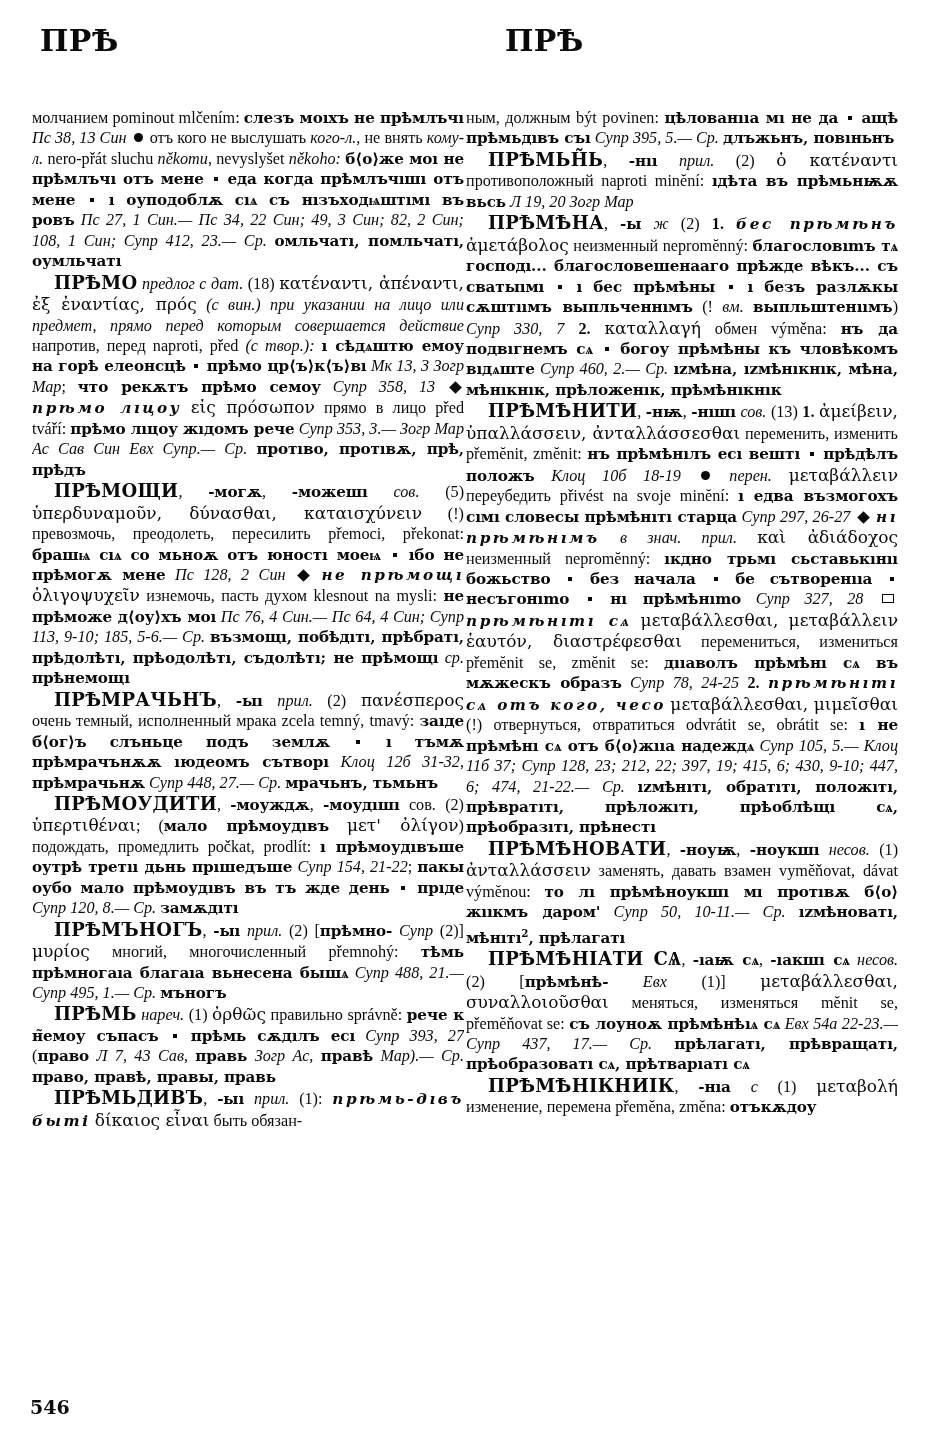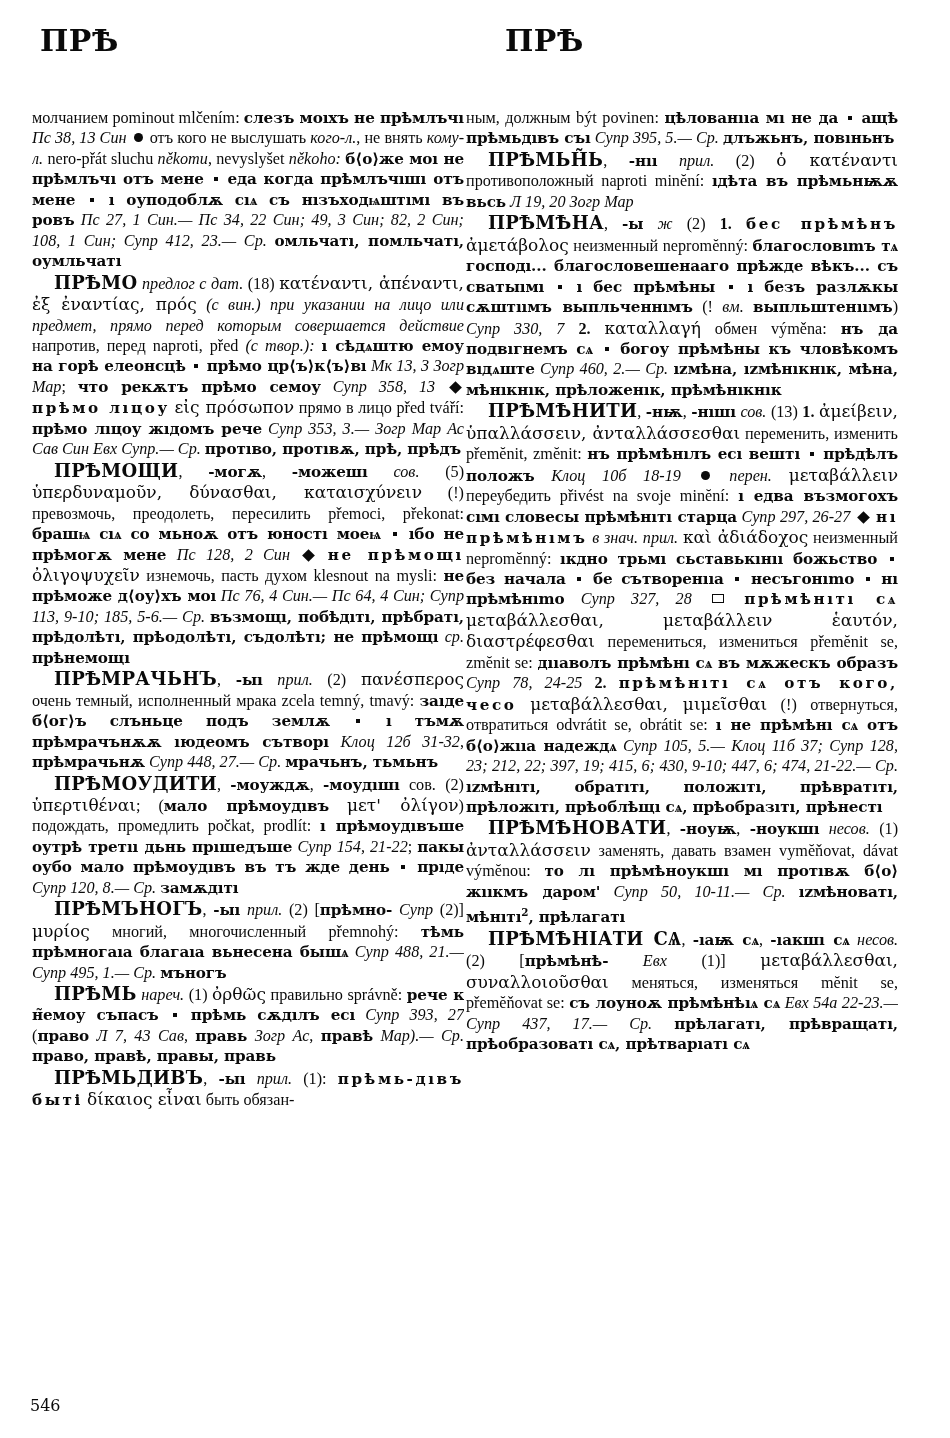--- a/index.html
+++ b/index.html
@@ -88,21 +88,21 @@
   }
   
   .gr {
     font-family: "DejaVu Serif", serif;
     font-size: 17px;
   }
   
   .it { font-style: italic; }
   
   .ro { font-family: "Liberation Serif", serif; }
-  .sp { letter-spacing: 2.6px; }
+  .sp { letter-spacing: 2.6px; font-style: italic; }
   .bullet-circle {
     display: inline-block;
     width: 9px; height: 9px;
     border-radius: 50%;
     background: #0a0a0a;
     vertical-align: 1px;
     margin: 0 3px;
   }
   .bullet-diamond {
     display: inline-block;
@@ -126,22 +126,22 @@
     background: #0a0a0a;
     vertical-align: 3px;
     margin: 0 4px;
   }
   .sense { font-weight: bold; font-family: "Liberation Serif", serif; }
   .folio {
     position: absolute;
     left: 30px;
     top: 1396px;
     font-family: "DejaVu Serif", serif;
-    font-weight: normal;
-    font-size: 16px;
+    font-weight: bold;
+    font-size: 19px;
   }
   sup { font-size: 0.68em; vertical-align: super; }
 </style>
 </head>
 <body>
 
 <div class="page">
 
   <div class="running-heads">
     <div class="run-head left">ПРѢ</div>
@@ -159,18 +159,19 @@
         <div class="entry start"><span class="ind"></span><span class="hw">ПРѢМЬ</span> <span class="it">нареч.</span> (1) <span class="gr">ὀρθῶς</span> <span class="ro">правильно správně:</span> <span class="ocs">рече к н̃емоу съпасъ</span> <span class="midot"></span> <span class="ocs">прѣмь сѫдıлъ есı</span> <span class="it">Супр 393, 27</span> (<span class="ocs">право</span> <span class="it">Л 7, 43 Сав</span>, <span class="ocs">правь</span> <span class="it">Зогр Ас</span>, <span class="ocs">правѣ</span> <span class="it">Мар).— Ср.</span> <span class="ocs">право, правѣ, правы, правь</span></div>
         <div class="entry start"><span class="ind"></span><span class="hw">ПРѢМЬДИВЪ</span>, <span class="ocs">-ыı</span> <span class="it">прил.</span> (1): <span class="ocs sp">прѣмь-дıвъ быті</span> <span class="gr">δίκαιος εἶναι</span> <span class="ro">быть обязан-</span></div>
       </div>
     <div class="col right">
         <div class="entry cont"><span class="ro">ным, должным být povinen:</span> <span class="ocs">цѣлованııа мı не да</span> <span class="midot"></span> <span class="ocs">ащѣ прѣмьдıвъ съı</span> <span class="it">Супр 395, 5.— Ср.</span> <span class="ocs">длъжьнъ, повıньнъ</span></div>
         <div class="entry start"><span class="ind"></span><span class="hw">ПРѢМЬН̃Ь</span>, <span class="ocs">-нıı</span> <span class="it">прил.</span> (2) <span class="gr">ὁ κατέναντι</span> <span class="ro">противоположный naproti minĕní:</span> <span class="ocs">ıдѣта въ прѣмьнѭѫ вьсь</span> <span class="it">Л 19, 20 Зогр Мар</span></div>
         <div class="entry start"><span class="ind"></span><span class="hw">ПРѢМѢНА</span>, <span class="ocs">-ы</span> <span class="it">ж</span> (2) <span class="sense">1.</span> <span class="ocs sp">бес прѣмѣнъ</span> <span class="gr">ἀμετάβολος</span> <span class="ro">неизменный nepromĕnný:</span> <span class="ocs">благословımъ тѧ господı... благословешенааго прѣжде вѣкъ... съ сватыıмı</span> <span class="midot"></span> <span class="ocs">ı бес прѣмѣны</span> <span class="midot"></span> <span class="ocs">ı безъ разлѫкы сѫштııмъ выпльченнıмъ</span> (! <span class="it">вм.</span> <span class="ocs">выпльштенııмъ</span>) <span class="it">Супр 330, 7</span> <span class="sense">2.</span> <span class="gr">καταλλαγή</span> <span class="ro">обмен výměna:</span> <span class="ocs">нъ да подвıгнемъ сѧ</span> <span class="midot"></span> <span class="ocs">богоу прѣмѣны къ чловѣкомъ вıдѧште</span> <span class="it">Супр 460, 2.— Ср.</span> <span class="ocs">ızмѣна, ızмѣнıкнıк, мѣна, мѣнıкнıк, прѣложенıк, прѣмѣнıкнıк</span></div>
         <div class="entry start"><span class="ind"></span><span class="hw">ПРѢМѢНИТИ</span>, <span class="ocs">-нѭ</span>, <span class="ocs">-нıшı</span> <span class="it">сов.</span> (13) <span class="sense">1.</span> <span class="gr">ἀμείβειν, ὑπαλλάσσειν, ἀνταλλάσσεσθαι</span> <span class="ro">переменить, изменить přemĕnit, zmĕnit:</span> <span class="ocs">нъ прѣмѣнıлъ есı вештı</span> <span class="midot"></span> <span class="ocs">прѣдѣлъ положъ</span> <span class="it">Клоц 10б 18-19</span> <span class="bullet-circle"></span> <span class="it">перен.</span> <span class="gr">μεταβάλλειν</span> <span class="ro">переубедить přivést na svoje minĕní:</span> <span class="ocs">ı едва възмогохъ сıмı словесы прѣмѣнıтı старца</span> <span class="it">Супр 297, 26-27</span> <span class="bullet-diamond"></span> <span class="ocs sp">нı прѣмѣнıмъ</span> <span class="it">в знач. прил.</span> <span class="gr">καὶ ἀδιάδοχος</span> <span class="ro">неизменный nepromĕnný:</span> <span class="ocs">ıкдно трьмı сьставькıнıı божьство</span> <span class="midot"></span> <span class="ocs">без начала</span> <span class="midot"></span> <span class="ocs">бе сътворенııа</span> <span class="midot"></span> <span class="ocs">несъгонımо</span> <span class="midot"></span> <span class="ocs">нı прѣмѣнımо</span> <span class="it">Супр 327, 28</span> <span class="bullet-square"></span> <span class="ocs sp">прѣмѣнıтı сѧ</span> <span class="gr">μεταβάλλεσθαι, μεταβάλλειν ἑαυτόν, διαστρέφεσθαι</span> <span class="ro">перемениться, измениться přemĕnit se, zmĕnit se:</span> <span class="ocs">дııаволъ прѣмѣнı сѧ въ мѫжескъ образъ</span> <span class="it">Супр 78, 24-25</span> <span class="sense">2.</span> <span class="ocs sp">прѣмѣнıтı сѧ отъ кого, чесо</span> <span class="gr">μεταβάλλεσθαι, μιμεῖσθαι</span> (!) <span class="ro">отвернуться, отвратиться odvrátit se, obrátit se:</span> <span class="ocs">ı не прѣмѣнı сѧ отъ б⟨о⟩жııа надеждѧ</span> <span class="it">Супр 105, 5.— Клоц 11б 37; Супр 128, 23; 212, 22; 397, 19; 415, 6; 430, 9-10; 447, 6; 474, 21-22.— Ср.</span> <span class="ocs">ızмѣнıтı, обратıтı, положıтı, прѣвратıтı, прѣложıтı, прѣоблѣщı сѧ, прѣобразıтı, прѣнестı</span></div>
         <div class="entry start"><span class="ind"></span><span class="hw">ПРѢМѢНОВАТИ</span>, <span class="ocs">-ноуѭ</span>, <span class="ocs">-ноукшı</span> <span class="it">несов.</span> (1) <span class="gr">ἀνταλλάσσειν</span> <span class="ro">заменять, давать взамен vymĕňovat, dávat výmĕnou:</span> <span class="ocs">то лı прѣмѣноукшı мı протıвѫ б⟨о⟩жııкмъ даром'</span> <span class="it">Супр 50, 10-11.— Ср.</span> <span class="ocs">ızмѣноватı, мѣнıтı<sup>2</sup>, прѣлагатı</span></div>
         <div class="entry start"><span class="ind"></span><span class="hw">ПРѢМѢНІАТИ СѦ</span>, <span class="ocs">-ıаѭ сѧ</span>, <span class="ocs">-ıакшı сѧ</span> <span class="it">несов.</span> (2) [<span class="ocs">прѣмѣнѣ-</span> <span class="it">Евх</span> (1)] <span class="gr">μεταβάλλεσθαι, συναλλοιοῦσθαι</span> <span class="ro">меняться, изменяться mĕnit se, přemĕňovat se:</span> <span class="ocs">съ лоуноѫ прѣмѣнѣıѧ сѧ</span> <span class="it">Евх 54а 22-23.— Супр 437, 17.— Ср.</span> <span class="ocs">прѣлагатı, прѣвращатı, прѣобразоватı сѧ, прѣтварıатı сѧ</span></div>
+        <div class="entry start"><span class="ind"></span><span class="hw">ПРѢМѢНІКНИІК</span>, <span class="ocs">-нıа</span> <span class="it">с</span> (1) <span class="gr">μεταβολή</span> <span class="ro">изменение, перемена přemĕna, zmĕna:</span> <span class="ocs">отъкѫдоу</span></div>
       </div>
   </div>
 
   <div class="folio">546</div>
 
 </div>
 
 </body></html>

